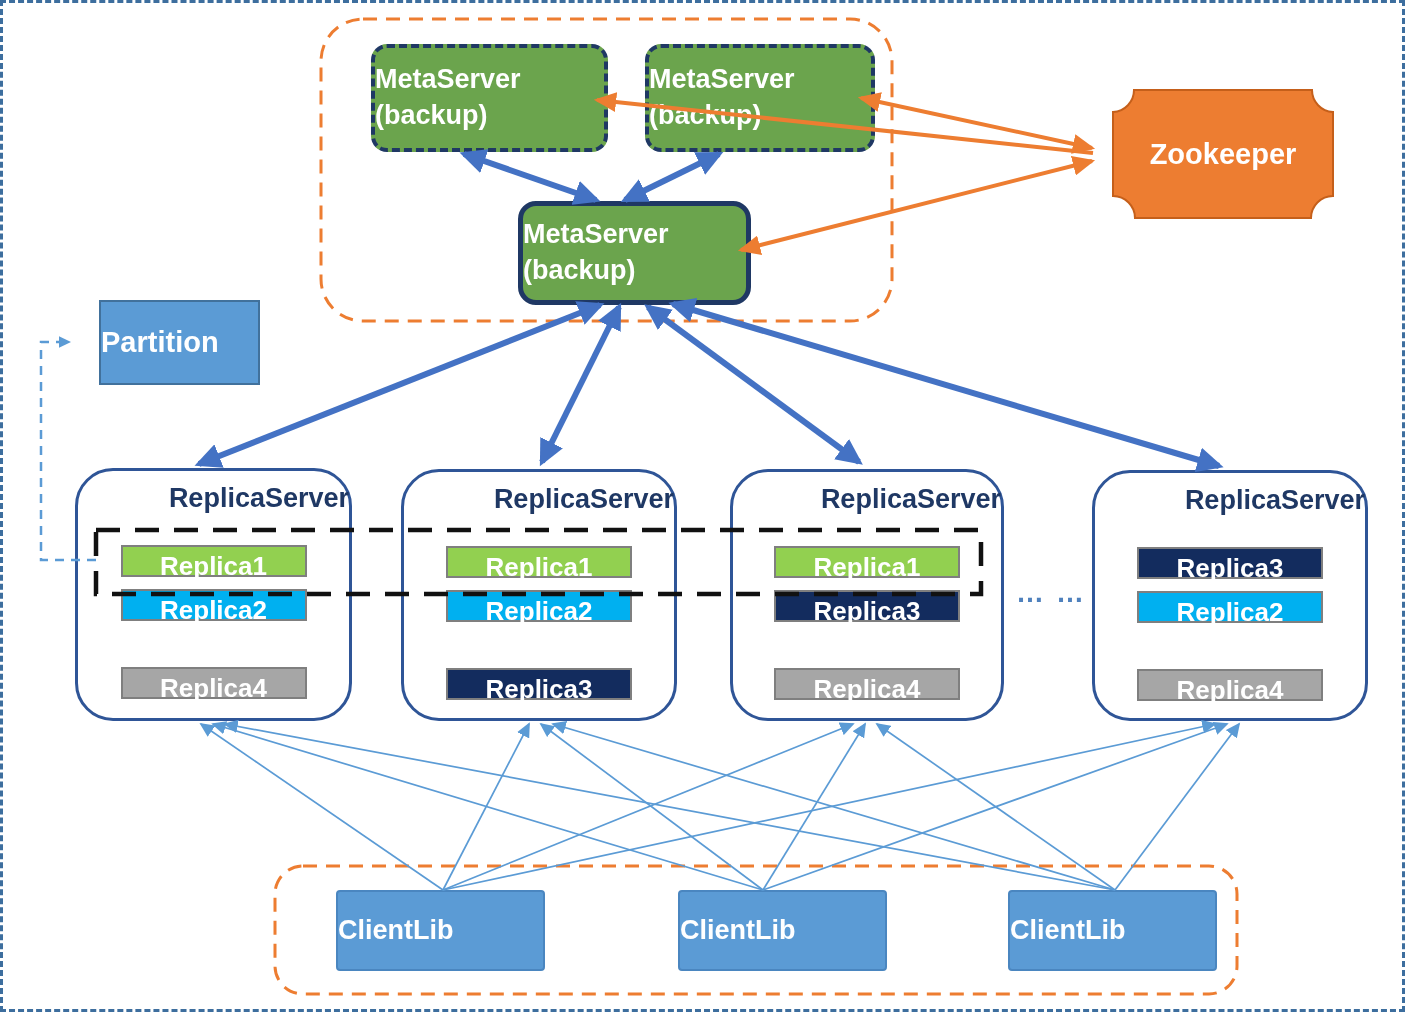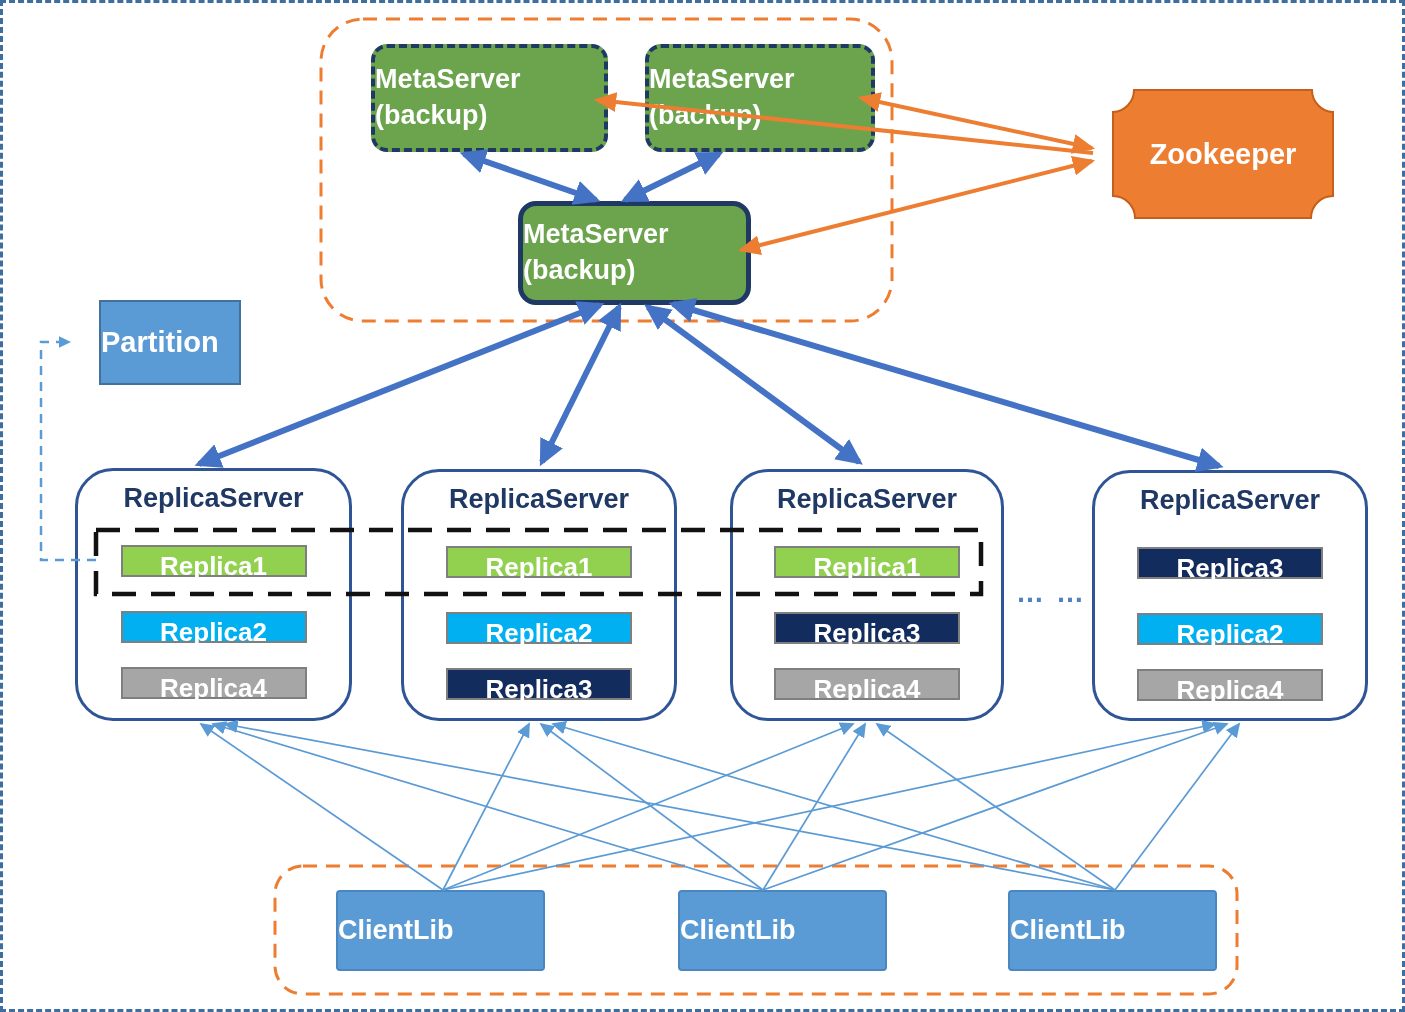--- a/index.html
+++ b/index.html
@@ -33,29 +33,29 @@
     color:#fff;font-size:29px;font-weight:600;
     border:2px solid #41719C;
   }
   .rs{
     position:absolute;background:#fff;
     border:3px solid #2F5597;border-radius:38px;
     z-index:2;box-sizing:border-box;
   }
   .rs-title{
     position:absolute;top:12px;left:0;width:100%;
-    text-align:center;color:#1F3864;font-size:27px;font-weight:600;
+    text-align:right;color:#1F3864;font-size:27px;font-weight:600;
   }
   .chip{
     position:absolute;left:50%;transform:translateX(-50%);
     width:186px;height:32px;line-height:38px;
     border:2.5px solid #7F7F7F;box-sizing:border-box;
     color:#fff;font-size:26px;font-weight:600;text-align:center;
   }
-  .chip.r1{top:74px;} .chip.r2{top:140px;} .chip.r3{top:196px;text-align:center;}
+  .chip.r1{top:74px;} .chip.r2{top:118px;} .chip.r3{top:196px;text-align:center;}
   .client{
     color:#fff;font-size:27px;font-weight:600;
     border:2px solid #4A86C0;border-radius:4px;
   }
   .ellipsis{
     position:absolute;left:1000px;top:574px;width:96px;height:36px;
     color:#4F81BD;font-size:28px;font-weight:700;letter-spacing:2px;
     text-align:center;z-index:2;
   }
 </style>
@@ -79,21 +79,21 @@
     <span>(backup)</span>
   </div>
 
   <div class="box zoo" style="left:1089px;top:86px;width:222px;height:130px;">
     <svg width="222" height="130" viewBox="0 0 222 130">
       <path d="M22,1 H200 A22,22 0 0 0 221,23 V107 A22,22 0 0 0 199,129 H23 A22,22 0 0 0 1,107 V23 A22,22 0 0 0 22,1 Z" stroke="#C55F1A" stroke-width="2" fill="#ED7D31"></path>
     </svg>
     <div class="zoo-label">Zookeeper</div>
   </div>
 
-  <div class="box partition" style="left: 76px; top: 297px; width: 142px; height: 85px; background-color: rgb(91, 155, 213);">
+  <div class="box partition" style="left: 76px; top: 297px; width: 161px; height: 85px; background-color: rgb(91, 155, 213);">
     <span>Partition</span>
   </div>
 
   <div class="rs" style="left:72px;top:465px;width:277px;height:253px;">
     <div class="rs-title">ReplicaServer</div>
     <div class="chip r1" style="background-color: rgb(146, 208, 80);">Replica1</div>
     <div class="chip r2" style="background-color: rgb(0, 176, 240);">Replica2</div>
     <div class="chip r3" style="background-color: rgb(166, 166, 166);">Replica4</div>
   </div>
 

